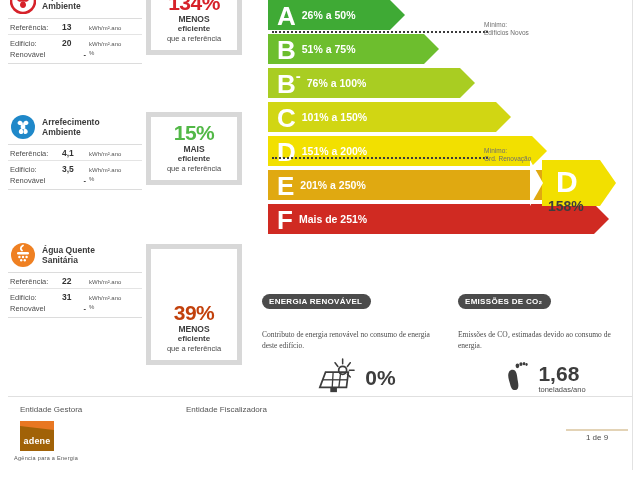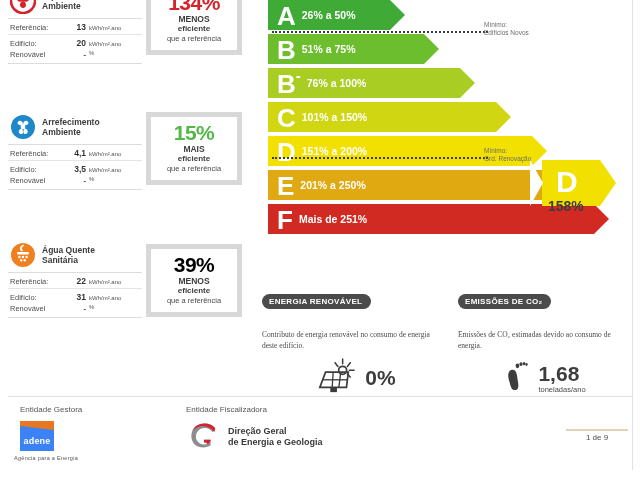--- a/index.html
+++ b/index.html
@@ -43,21 +43,21 @@
     padding: 3px 2px 2px 2px;
     font-size: 7.5px;
     color: #4c4c4c;
   }
   .row.bordered { border-top: 1px solid #e4e4e4; }
   .row-label { width: 52px; flex: 0 0 52px; }
   .row-val {
     font-weight: bold;
     font-size: 8.5px;
     color: #333;
-    text-align: right;
+    text-align: left;
     width: 24px;
     flex: 0 0 24px;
   }
   .row-unit { font-size: 6px; color: #555; padding-left: 3px; }
   .row-sub {
     display: flex;
     padding: 0 2px 4px 2px;
     font-size: 7.5px;
     color: #4c4c4c;
   }
@@ -241,21 +241,21 @@
     width: 624px; height: 1px; background: #e0e0e0;
   }
   .foot-label {
     position: absolute;
     font-size: 8px;
     color: #555555;
   }
   #adene-logo {
     position: absolute; left: 20px; top: 421px;
     width: 34px; height: 30px;
-    background: #3b82f6;
+    background: #a16207;
     overflow: hidden;
   }
   #adene-logo .band {
     position: absolute; left: 0; top: 0;
     width: 34px; height: 9px;
     background: #e87722;
     clip-path: polygon(0 0, 100% 0, 100% 100%, 0 55%);
   }
   #adene-logo .name {
     position: absolute; left: 0; right: 0; bottom: 5px;
@@ -408,21 +408,21 @@
   </div>
 
   <div class="effbox" style="left:146px; top:112px;">
     <div class="eff-pct" style="color:#52b847;">15%</div>
     <div class="eff-word">MAIS</div>
     <div class="eff-sub1">eficiente</div>
     <div class="eff-sub2">que a referência</div>
   </div>
 
   <div class="effbox" style="left:146px; top:244px;">
-    <div class="eff-pct" style="color:#000000;">39%</div>
+    <div class="eff-pct" style="color:#c2410c;margin-top:48px;">39%</div>
     <div class="eff-word">MENOS</div>
     <div class="eff-sub1">eficiente</div>
     <div class="eff-sub2">que a referência</div>
   </div>
 
   <div id="scale">
 
     <div class="bar">
       <div class="bar-body" id="bodyA" style="width: 122px; background: rgb(63, 170, 53);">
         <span class="bar-letter">A</span>
@@ -550,30 +550,17 @@
 
   <span class="foot-label" style="left:20px; top:405px;">Entidade Gestora</span>
   <span class="foot-label" style="left:186px; top:405px;text-align:center;">Entidade Fiscalizadora</span>
 
   <div id="adene-logo">
     <div class="band"></div>
     <div class="name">adene</div>
   </div>
   <div id="adene-tag">Agência para a Energia</div>
 
-  <div id="dgeg-wrap">
-    <span>
-      <svg viewBox="0 0 38 32" width="36" height="30">
-        <path d="M31 9 C27 3,16 2,10 7 C4 12,4 22,10 27 C14 30,22 30,26 27 L26 21 L19 21 L19 24 L22 24 L22 25.5 C18 27,13 25.5,11 21 C9 16,12 9,19 8.5 C24 8,27 11,28 13 Z" fill="#8d8d8d"></path>
-        <path d="M31 9 C27 3,16 2,10 7 C8.5 8.2,7.4 9.7,6.6 11.3 C10 8,15 6,20 6.6 C24.5 7.1,28 9.5,30 13 Z" fill="#d6222a"></path>
-        <path d="M26 21 L19 21 L19 24 L22 24 L22 25.5 C24 25,25.4 23.6,26 22 Z" fill="#d6222a"></path>
-      </svg>
-    </span>
-    <span id="dgeg-text">
-      <span>Direção Geral</span><br>
-      <span>de Energia e Geologia</span>
-    </span>
-  </div>
 
   <div id="page-line"></div>
   <div id="page-num">1 de 9</div>
 
 </div>
 
 </body></html>

